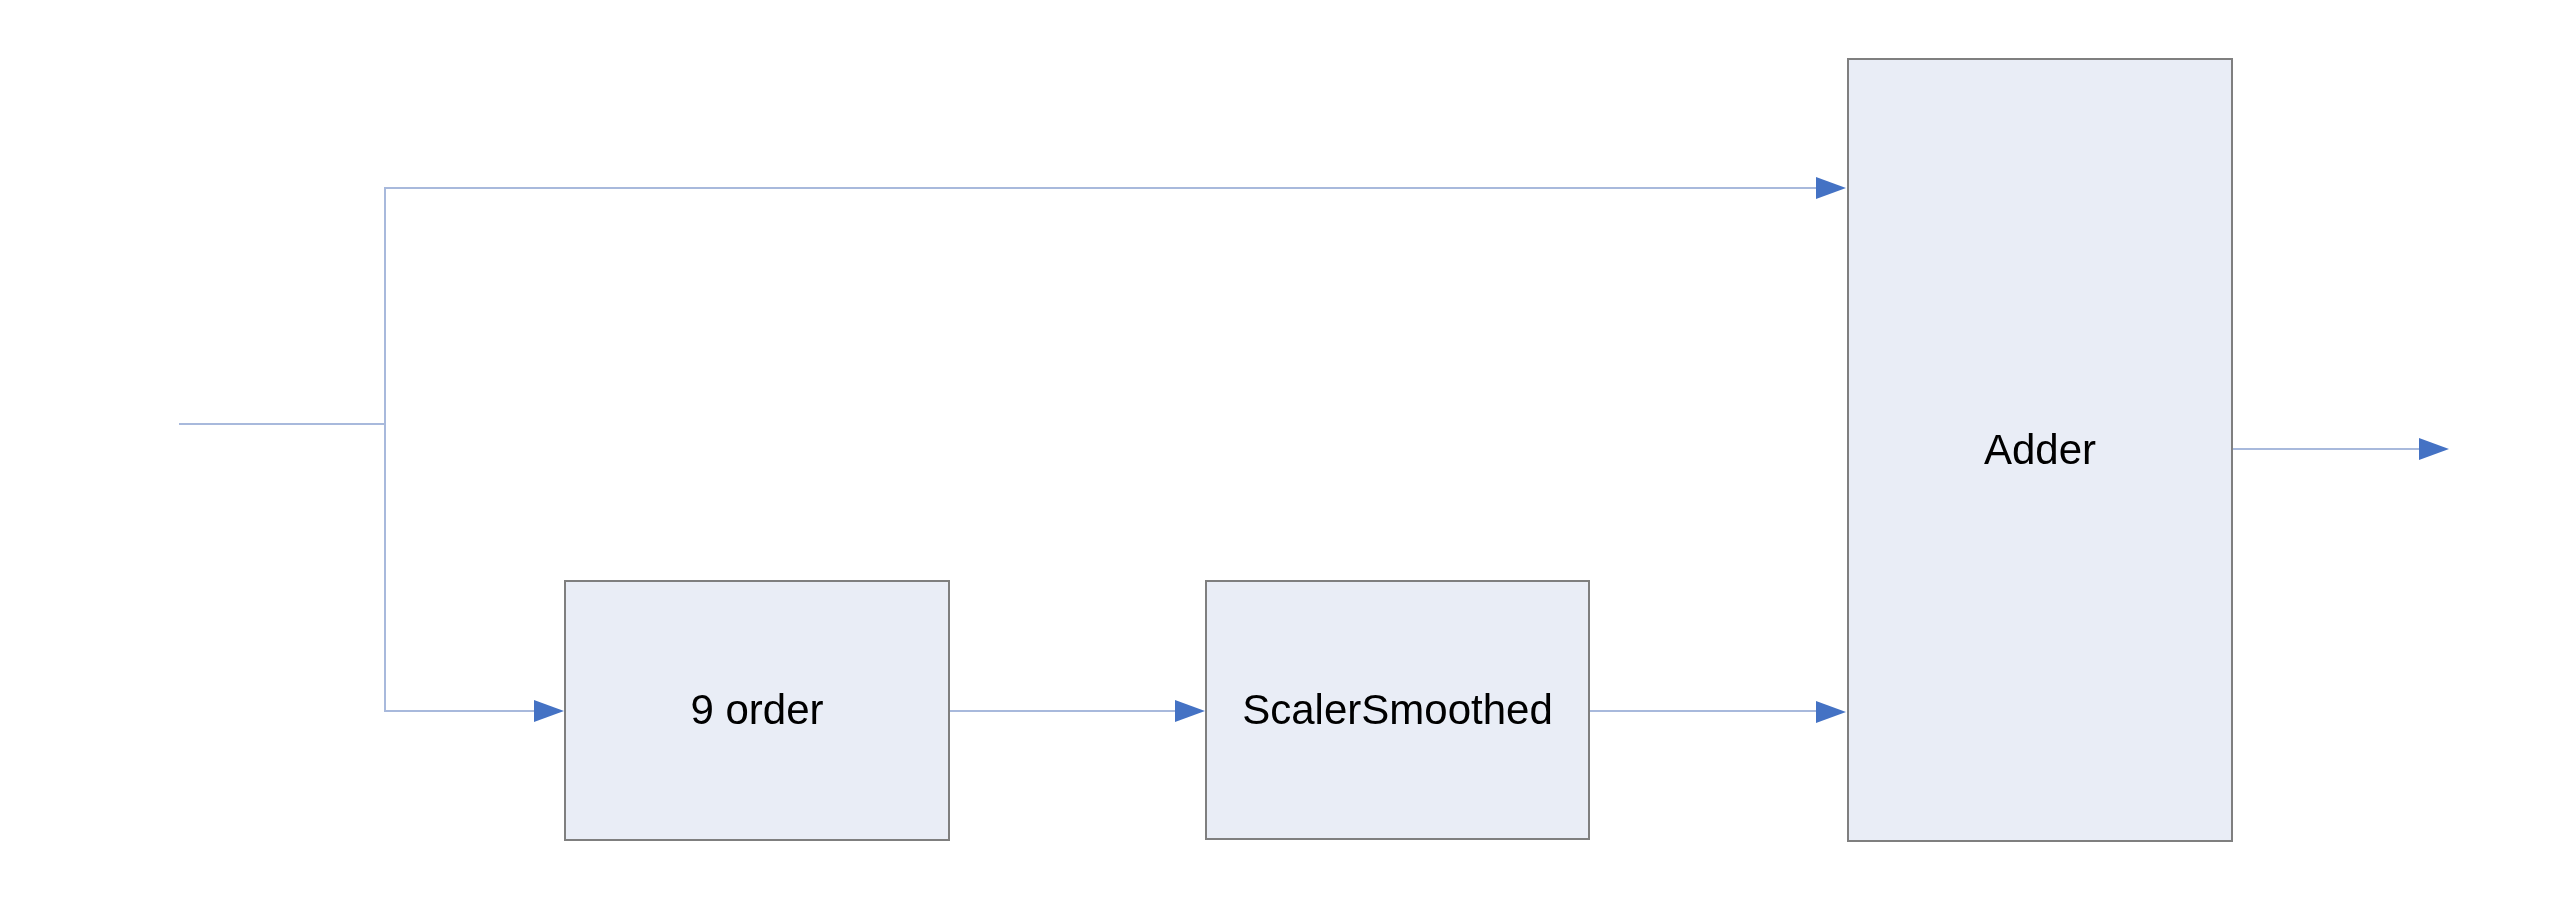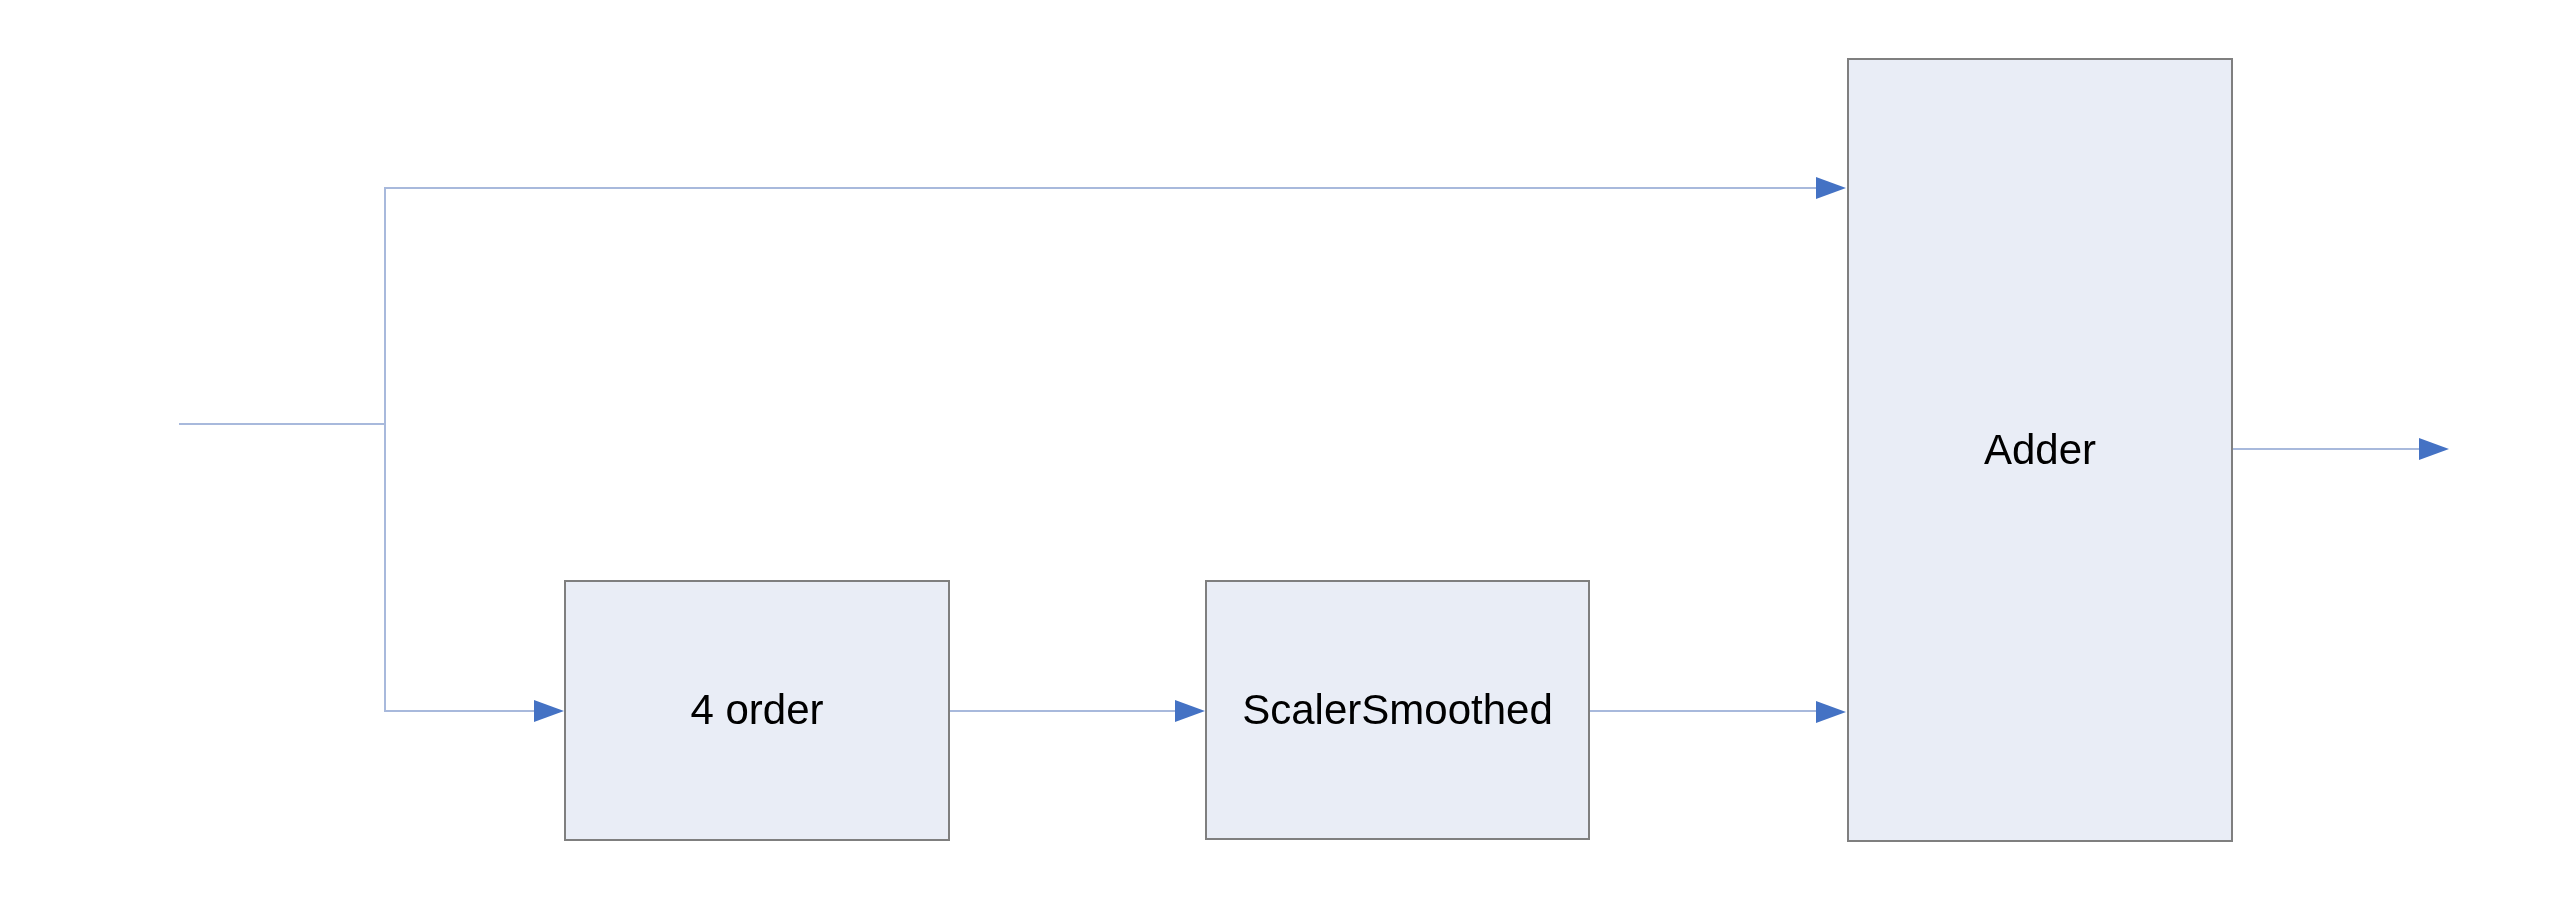--- a/index.html
+++ b/index.html
@@ -80,21 +80,21 @@
 
   <svg class="arrow" style="left:1816px; top:701px;" viewBox="0 0 30 22">
     <polygon points="0,0 30,11 0,22" fill="#4472c4"></polygon>
   </svg>
 
   <svg class="arrow" style="left:2419px; top:438px;" viewBox="0 0 30 22">
     <polygon points="0,0 30,11 0,22" fill="#4472c4"></polygon>
   </svg>
 
   <div class="block" style="left:564px; top:580px; width:386px; height:261px;">
-    <span class="label-line">4 order</span>
+    <span class="label-line">9 order</span>
   </div>
 
   <div class="block" style="left:1205px; top:580px; width:385px; height:260px;">
     <span class="label-line">ScalerSmoothed</span>
   </div>
 
   <div class="block" style="left:1847px; top:58px; width:386px; height:784px;">
     <span class="label-line">Adder</span>
   </div>
 

